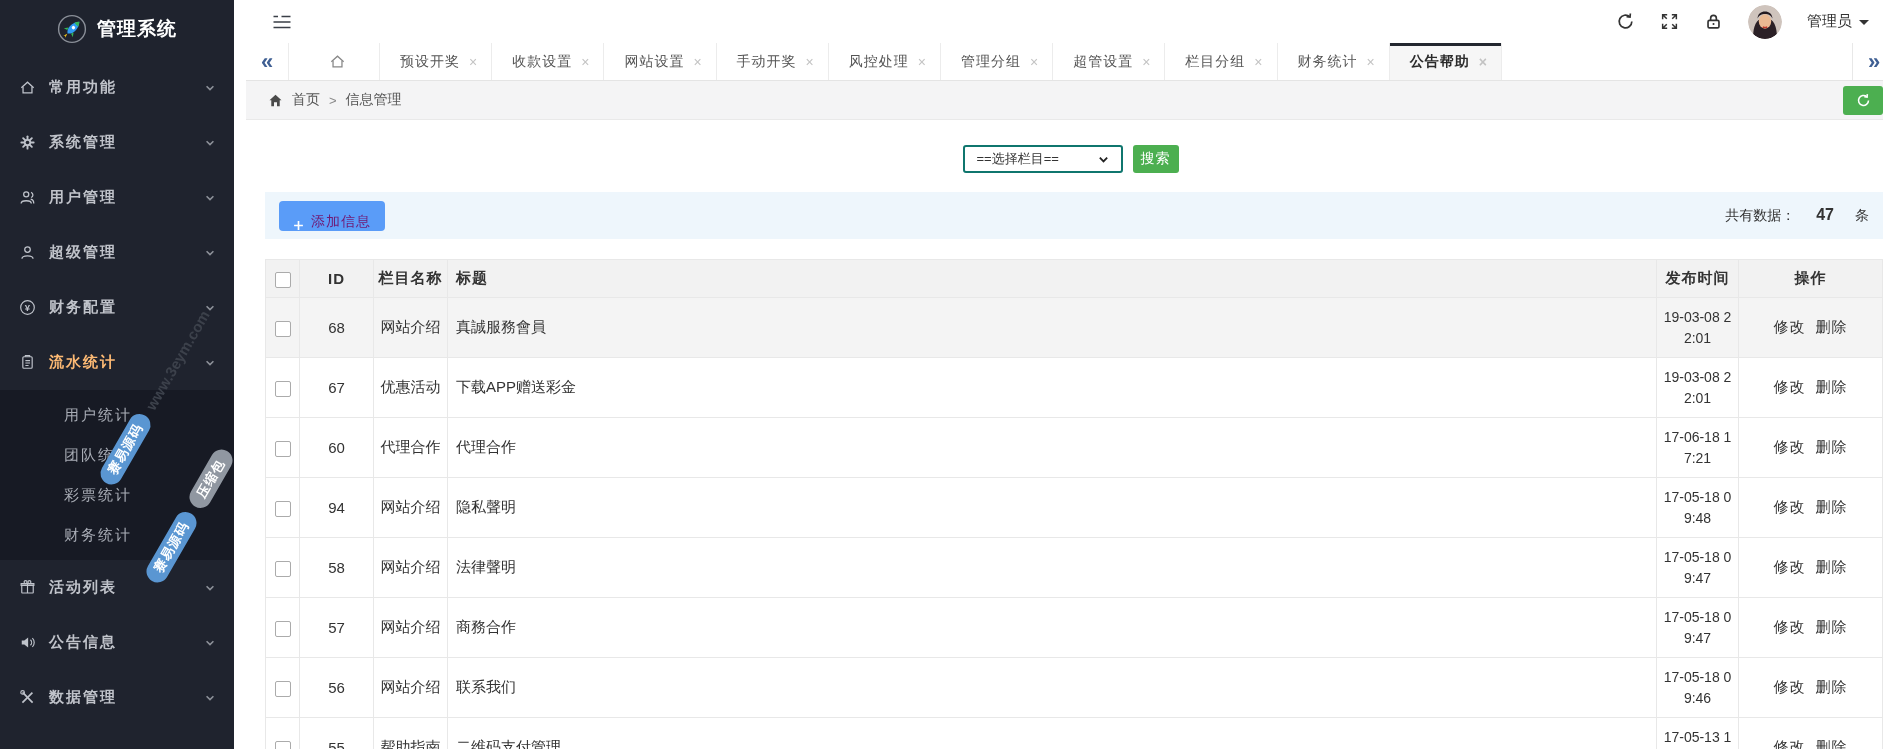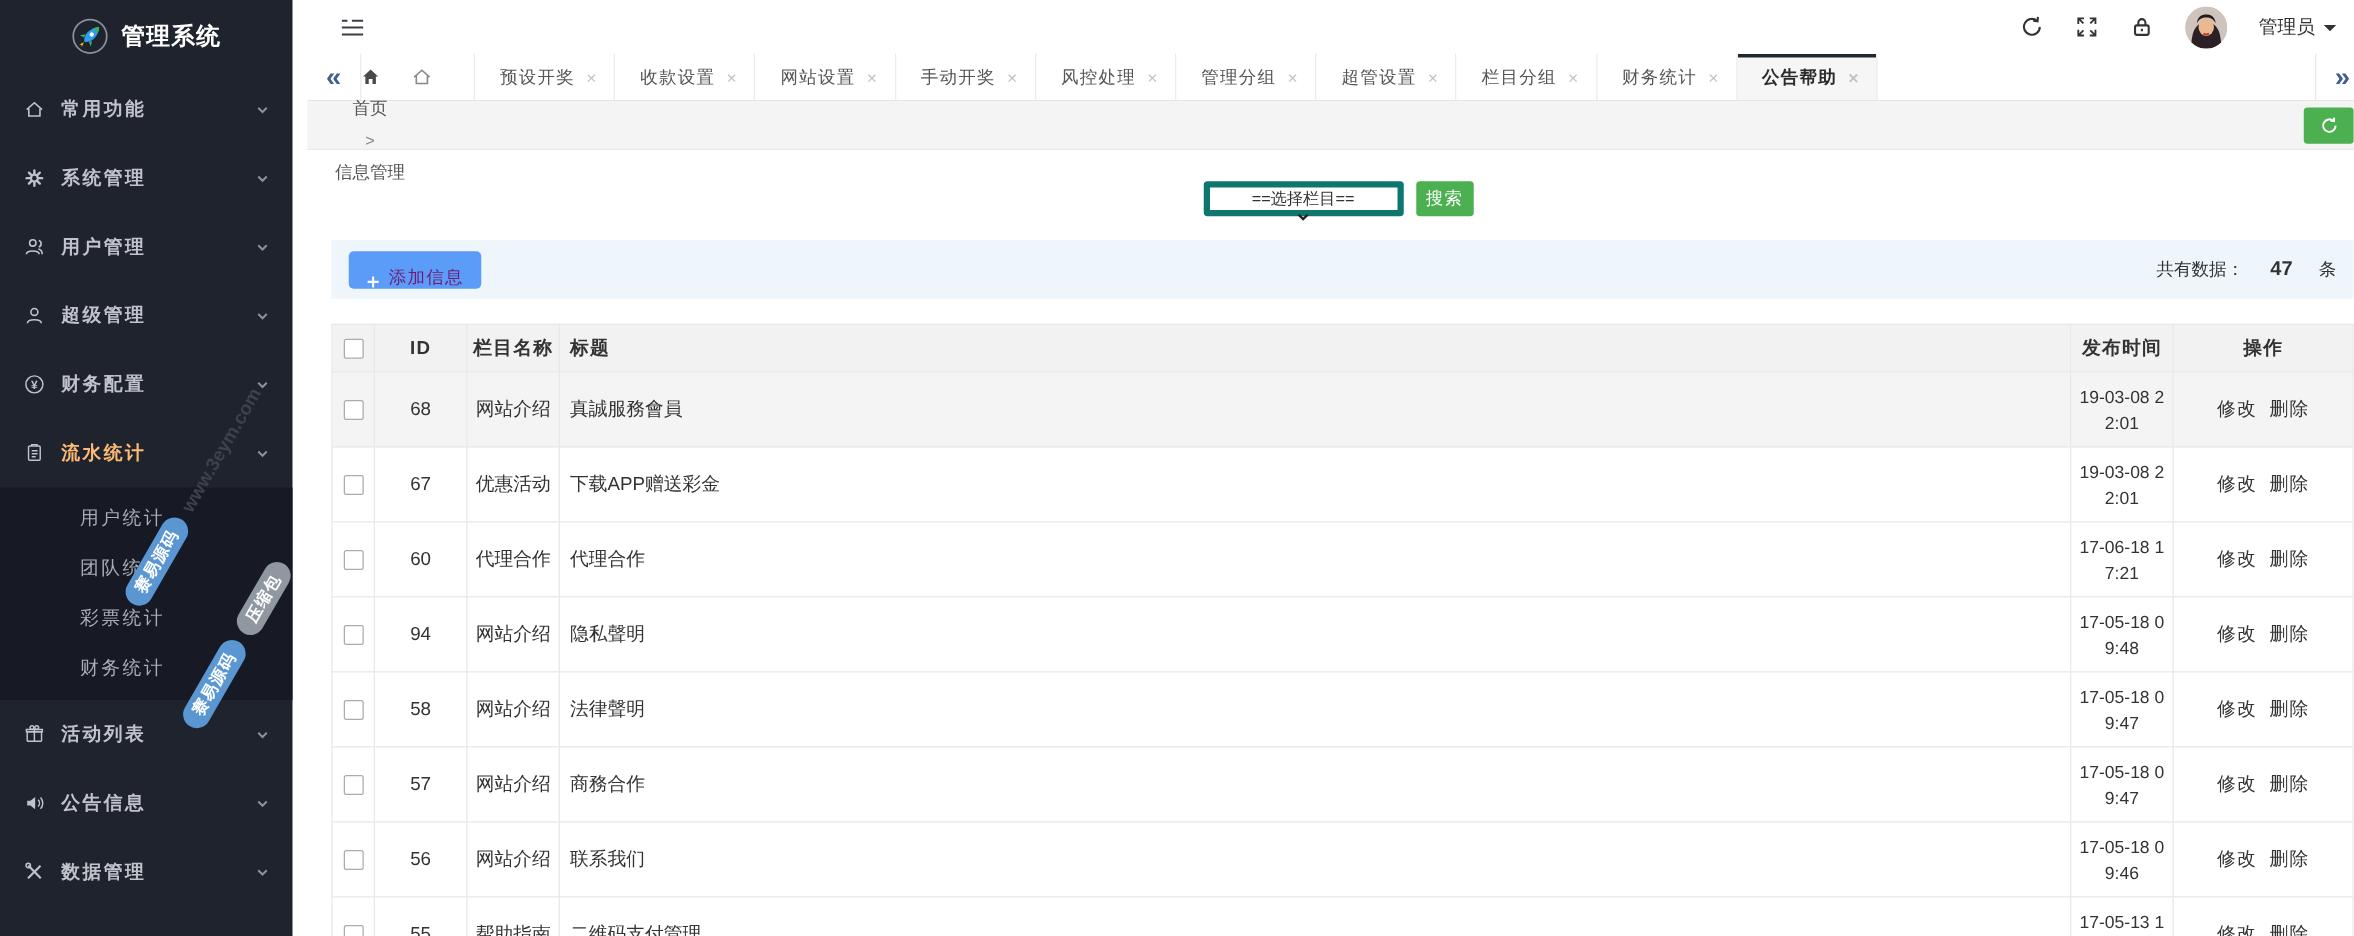--- a/index.html
+++ b/index.html
@@ -51,32 +51,32 @@
   #tab-list{display:flex;}
   .tab{display:flex;align-items:center;padding:0 14px 0 20px;border-right:1px solid #ececec;
        font-size:14px;color:#555;cursor:pointer;}
   .tab-label{letter-spacing:1px;}
   .tab-close{margin-left:9px;color:#c3c3c3;font-size:14px;line-height:1;}
   .tab.active{background:#f6f6f6;color:#2b2b2b;box-shadow:inset 0 3px 0 #23272f;font-weight:bold;}
   .tab.home .s-ico{margin:0;color:#888;}
 
   .crumbbar{height:38px;background:#f4f4f5;border-bottom:1px solid #e9e9e9;display:flex;align-items:center;
             padding:0 12px 0 22px;}
-  .crumb{display:flex;align-items:center;gap:9px;font-size:14px;color:#555;flex-direction:column;}
+  .crumb{display:flex;align-items:center;gap:9px;font-size:14px;color:#555;}
   .home-ico{width:15px;height:15px;color:#4a4a4a;}
   .home-ico svg{width:100%;height:100%;}
   .crumb-sep{color:#888;font-size:13px;}
   .crumb-refresh{margin-left:auto;width:40px;height:29px;background:#4caf50;border-radius:3px;
                  display:flex;align-items:center;justify-content:center;cursor:pointer;}
   .crumb-refresh svg{width:15px;height:15px;color:#fff;}
 
   .content{background:#fff;}
   .search-row{display:flex;justify-content:center;gap:10px;height:28px;margin-top:25px;}
-  .select{width:160px;height:28px;box-sizing:border-box;border:5px solid #0f766e;border-radius:3px;background:#fff;
-          display:flex;align-items:center;justify-content:space-between;padding:0 12px;font-size:13px;color:#333;cursor:pointer;flex-direction:column;}
+  .select{width:160px;height:28px;box-sizing:border-box;border:2px solid #0f766e;border-radius:3px;background:#fff;
+          display:flex;align-items:center;justify-content:space-between;padding:0 12px;font-size:13px;color:#333;cursor:pointer;}
   .sel-chev{width:11px;height:11px;color:#222;}
   .sel-chev svg{width:100%;height:100%;}
   .btn-search{width:46px;height:28px;background:#4caf50;color:#fff;border-radius:3px;font-size:14px;
               display:flex;align-items:center;justify-content:center;cursor:pointer;letter-spacing:1px;}
 
   .contentpad{padding:0 12px 0 19px;}
   .strip{margin-top:19px;height:47px;background:#eef6fc;display:flex;align-items:center;padding:0 14px;}
   .btn-add{height:30px;padding:0 14px;background:#5a9cf8;border-radius:4px;color:#701a75;font-size:14px;
            display:flex;align-items:flex-end;gap:7px;cursor:pointer;letter-spacing:1px;}
   .btn-add .plus{width:11px;height:11px;}

